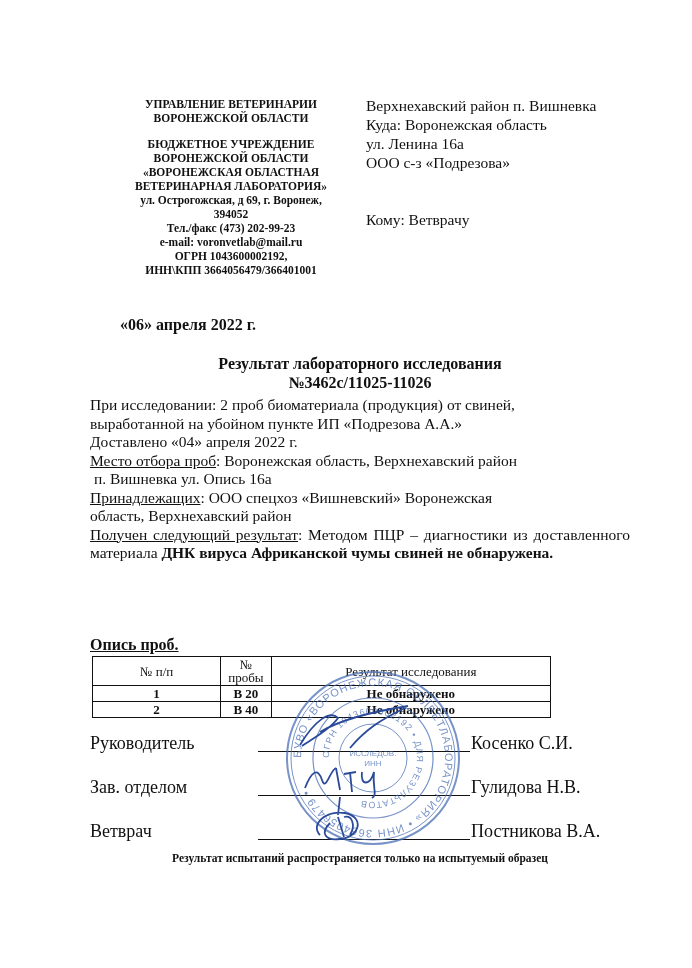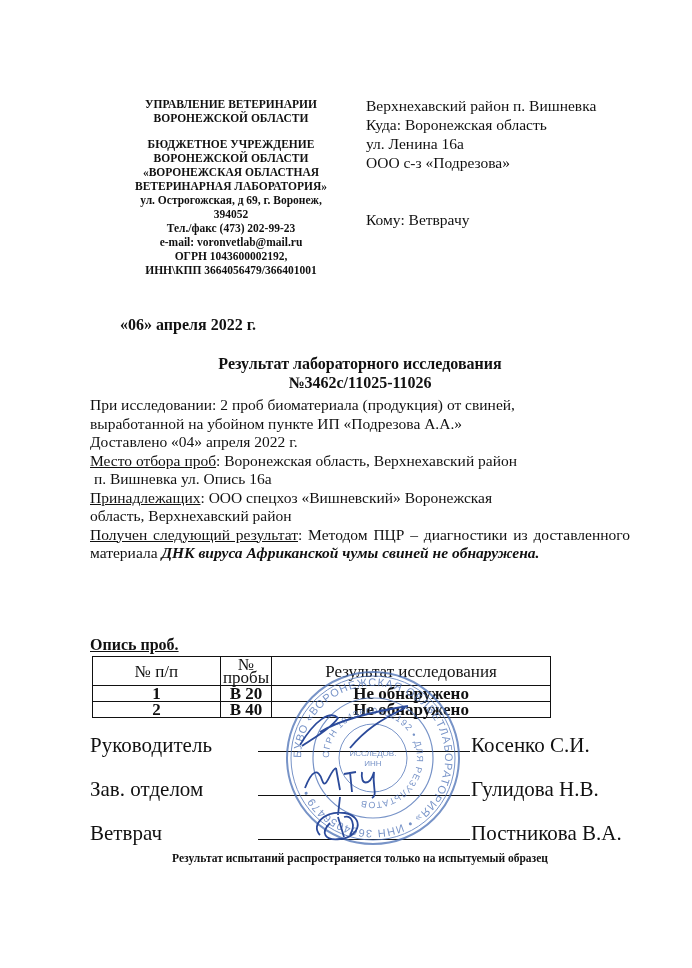--- a/index.html
+++ b/index.html
@@ -23,31 +23,31 @@
     left: 80px; top: 354px; width: 560px; text-align: center;
     font-size: 16px; font-weight: bold; line-height: 19px;
   }
   .body-text {
     left: 90px; top: 396px; width: 540px;
     font-size: 15.5px; line-height: 18.5px;
   }
   .body-text p { margin: 0; }
   .u { text-decoration: underline; }
   .justify { text-align: justify; text-align-last: left; }
-  .bi { font-weight: bold; font-style: italic; }
+  .bi { font-weight: bold; }
   .inventory-title { left: 90px; top: 636px; font-size: 16px; font-weight: bold; text-decoration: underline; }
   table.samples {
     position: absolute; left: 92px; top: 656px; width: 459px;
-    border-collapse: collapse; font-size: 17px; line-height: 13px;
+    border-collapse: collapse; font-size: 13px; line-height: 13px;
   }
   table.samples th, table.samples td {
     border: 1.5px solid #111; text-align: center; padding: 1px 2px; font-weight: normal;
   }
   table.samples td { font-weight: bold; }
-  .sig-row { position: absolute; left: 90px; width: 560px; height: 22px; font-size: 21px; }
+  .sig-row { position: absolute; left: 90px; width: 560px; height: 22px; font-size: 18px; }
   .sig-role { position: absolute; left: 0; top: 0; }
   .sig-line { position: absolute; left: 168px; top: 18px; width: 212px; border-bottom: 1px solid #111; }
   .sig-name { position: absolute; left: 381px; top: 0; }
   .footer { left: 80px; top: 852px; width: 560px; text-align: center; font-size: 11.5px; font-weight: bold; }
   .stamp { position: absolute; left: 283px; top: 668px; width: 180px; height: 180px; opacity: 0.75; pointer-events: none; }
   .signature { position: absolute; pointer-events: none; }
 </style>
 </head>
 <body>
 

